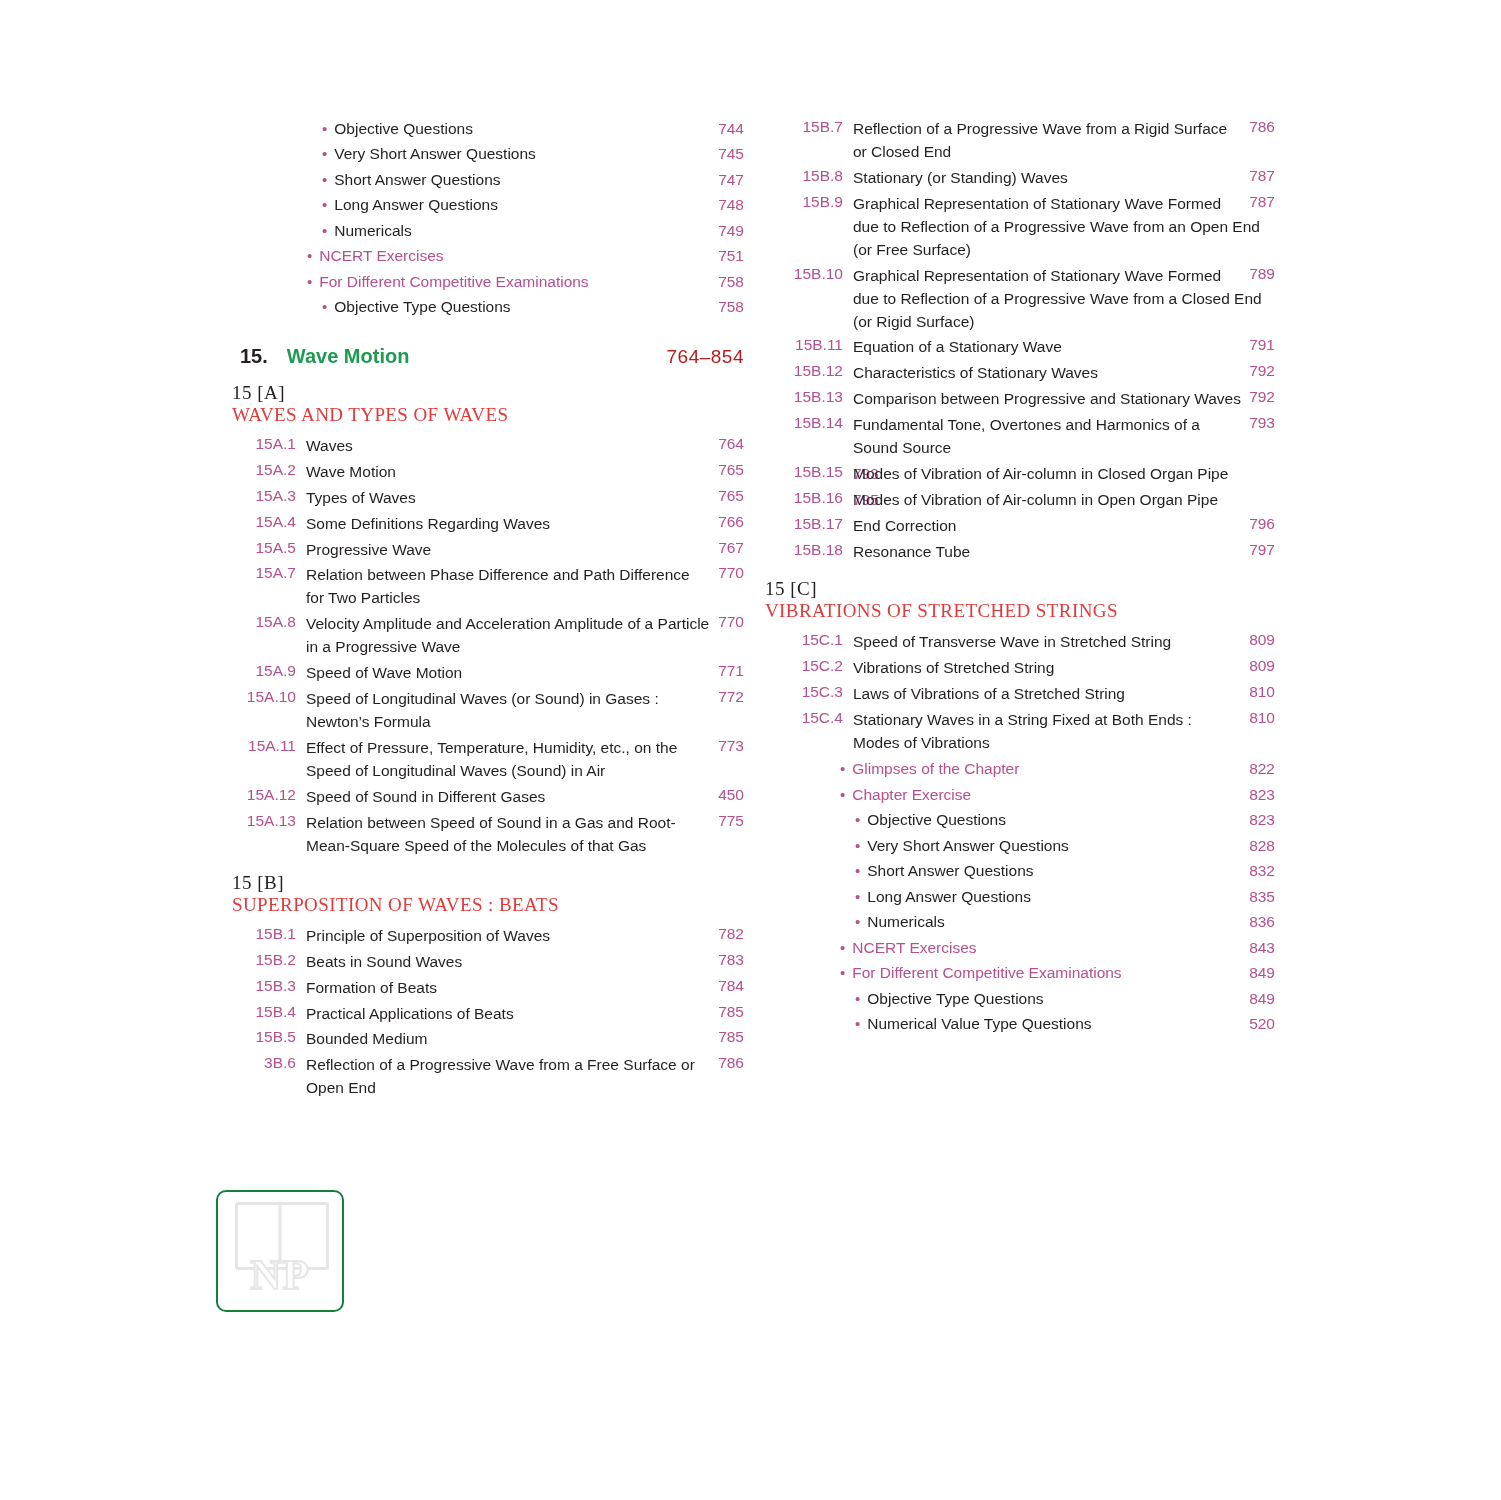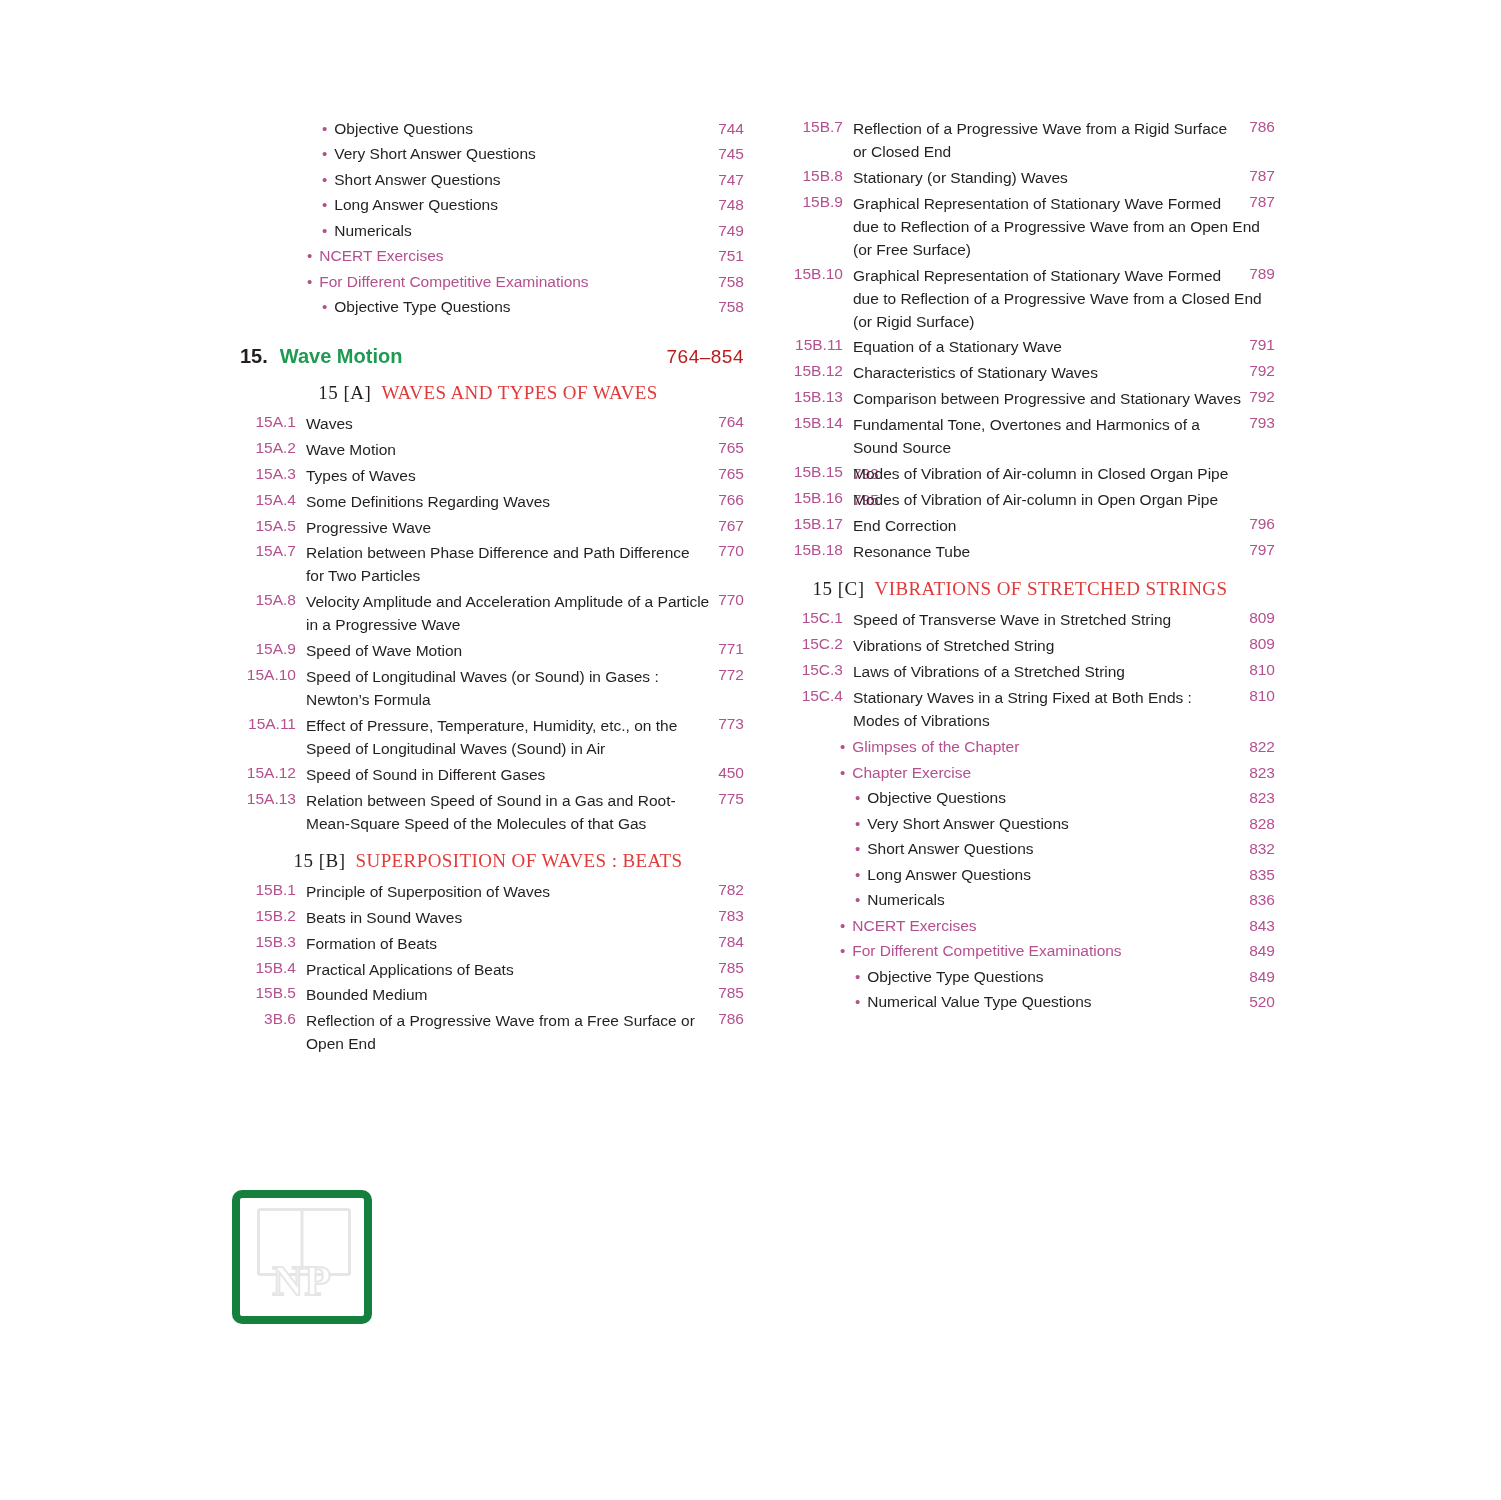--- a/index.html
+++ b/index.html
@@ -59,21 +59,21 @@
     display:flex;
     align-items:baseline;
     margin-top:26px;
     margin-bottom:8px;
     padding-left:8px;
   }
   .chap .cnum{
     font-size:20px;
     font-weight:bold;
     color:#231f20;
-    margin-right:12px;
+    margin-right:19px;
   }
   .chap .ctitle{
     font-size:20px;
     font-weight:bold;
     color:#1f9a52;
     flex:1 1 auto;
   }
   .chap .crange{
     font-size:19px;
     font-weight:normal;
@@ -81,20 +81,21 @@
     letter-spacing:.5px;
   }
 
   
   .band{
     display:flex;
     justify-content:center;
     align-items:baseline;
     margin:14px 0 9px 0;
     font-family:"Liberation Serif", serif;
+    flex-direction:column;
   }
   .band .bnum{
     color:#231f20;
     font-size:19px;
     margin-right:10px;
     letter-spacing:.5px;
   }
   .band .btitle{
     color:#e03a3a;
     font-size:19px;
@@ -139,23 +140,23 @@
     text-align:right;
     color:#b5508f;
     font-size:15.5px;
     line-height:1.48;
   }
   .jst{ text-align:justify; }
 
   
   .logo{
     position:absolute;
-    left:232px;top:1190px;
+    left:216px;top:1190px;
     width:124px;height:118px;
-    border:8px solid #15803d;
+    border:2px solid #15803d;
     border-radius:10px;
   }
   .logo .book{
     position:absolute;
     left:17px;top:10px;
     width:88px;height:62px;
     border:3px solid #e6e6e6;
     border-radius:3px;
   }
   .logo .spine{

